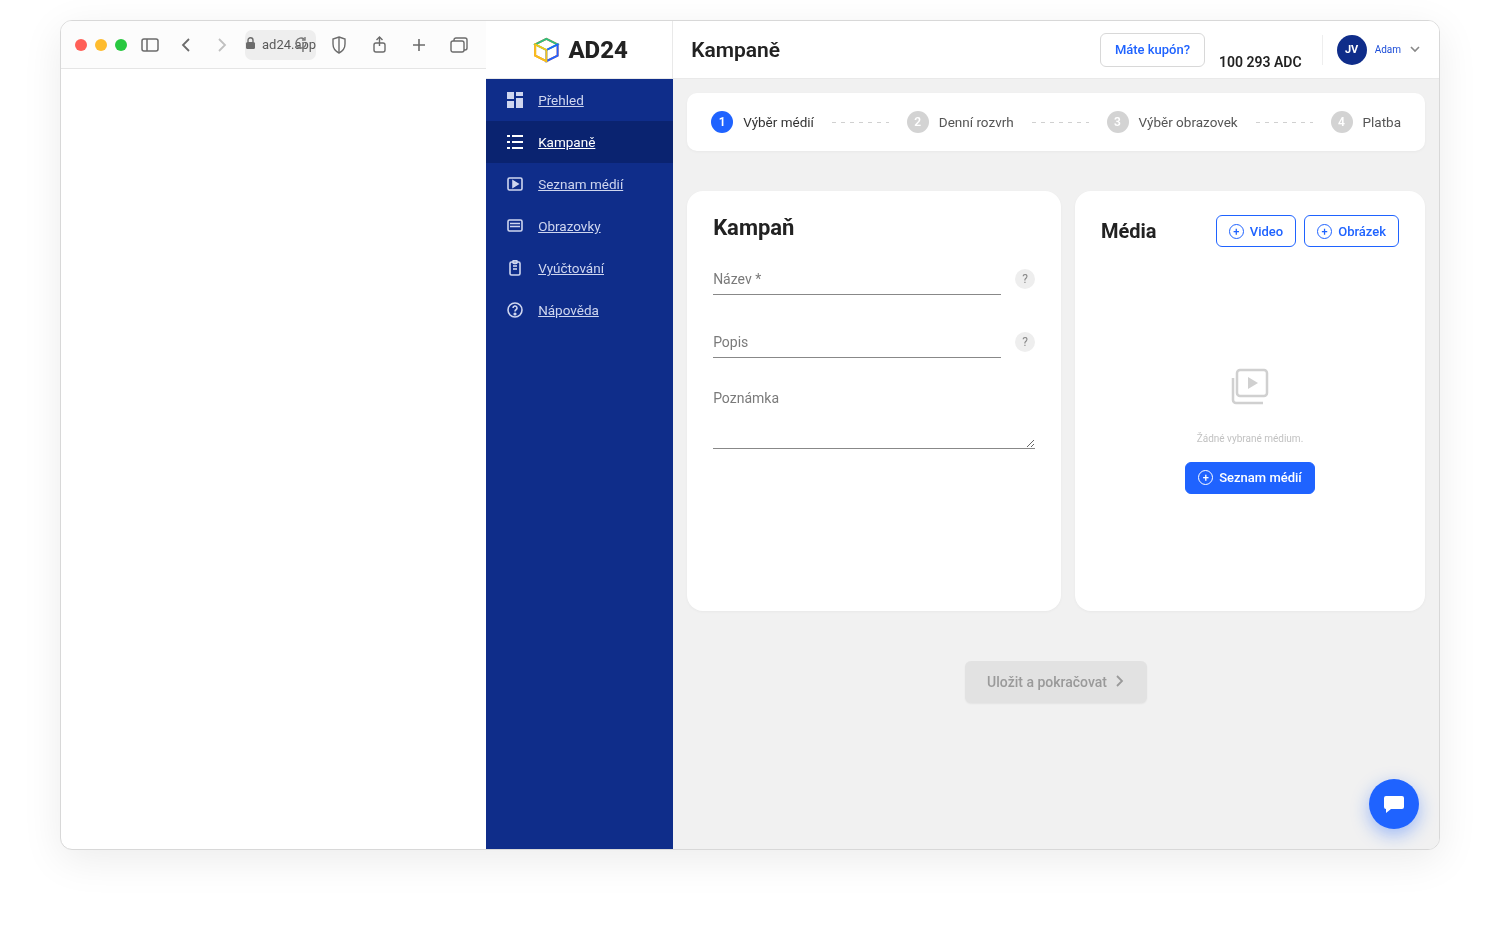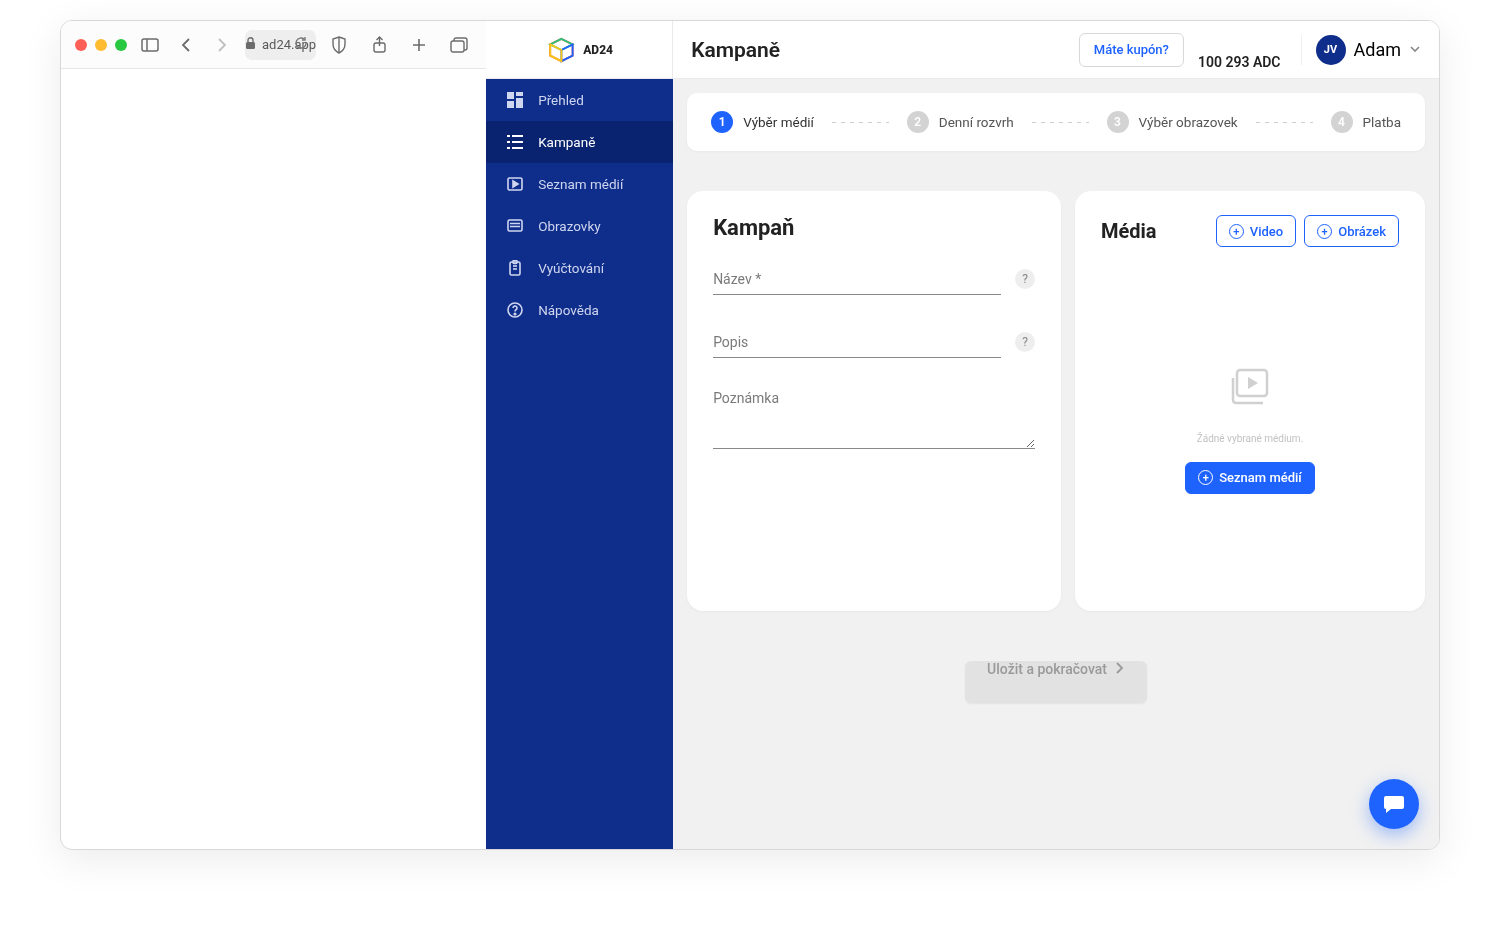--- a/index.html
+++ b/index.html
@@ -78,20 +78,21 @@
     }
     .logo-cell svg { height: 28px; }
     .nav-item {
       display: flex;
       align-items: center;
       gap: 14px;
       padding: 12px 20px;
       font-size: 13.5px;
       color: #cfd6ef;
       cursor: pointer;
+      text-decoration: underline;
     }
     .nav-item.active { background: #0a2370; color: #fff; }
     .nav-item .icon { width: 18px; height: 18px; display: flex; align-items: center; justify-content: center; color: #cfd6ef; flex-shrink: 0; }
     .nav-item.active .icon { color: #fff; }
 
     .main { flex: 1; display: flex; flex-direction: column; min-width: 0; background: #f1f1f1; }
 
     .topbar {
       height: 58px;
       background: #fff;
@@ -110,21 +111,21 @@
       border-radius: 6px;
       background: #fff;
       color: #1f63ff;
       font-size: 13px;
       font-weight: 500;
       cursor: pointer;
     }
     .balance { font-size: 14px; font-weight: 600; color: #222; margin-top: 24px; }
     .user-chip { display: flex; align-items: center; gap: 8px; padding-left: 14px; border-left: 1px solid #eee; margin-left: 6px; cursor: pointer; }
     .avatar { width: 30px; height: 30px; border-radius: 50%; background: #0f2d8a; color: #fff; font-size: 11px; font-weight: 700; display: flex; align-items: center; justify-content: center; }
-    .user-name { font-size: 18px; color: #000000; }
+    .user-name { font-size: 10px; color: #1d4ed8; }
     .chev { color: #888; }
 
     .content { flex: 1; overflow: auto; padding: 14px; position: relative; }
 
     .stepper {
       background: #fff;
       border-radius: 10px;
       padding: 18px 24px;
       display: flex;
       align-items: center;
@@ -207,21 +208,21 @@
     .save-btn {
       height: 42px;
       padding: 0 22px;
       border: none;
       border-radius: 6px;
       background: #e2e2e2;
       color: #9a9a9a;
       font-size: 14px;
       font-weight: 500;
       display: inline-flex;
-      align-items: flex-start;
+      align-items: center;
       gap: 8px;
       cursor: not-allowed;
       box-shadow: 0 1px 2px rgba(0,0,0,0.06);
     }
 
     .chat-bubble {
       position: absolute;
       right: 20px; bottom: 20px;
       width: 50px; height: 50px;
       border-radius: 50%;
@@ -311,21 +312,21 @@
       <div class="logo-cell">
         <svg width="100" height="30" viewBox="0 0 100 30">
           <g transform="translate(2,3)">
             <polygon points="12,0 24,6 24,18 12,24 0,18 0,6" fill="none" stroke="#ff4d2e" stroke-width="2"></polygon>
             <polygon points="12,0 24,6 12,12 0,6" fill="none" stroke="#2ec27e" stroke-width="2"></polygon>
             <polygon points="12,12 24,6 24,18 12,24" fill="none" stroke="#1f63ff" stroke-width="2"></polygon>
             <polygon points="0,6 12,12 12,24 0,18" fill="none" stroke="#f5c518" stroke-width="2"></polygon>
           </g>
           <text x="32" y="21" font-family="Arial" font-size="18" font-weight="800" fill="#222"></text>
         </svg>
-        <span style="font-size:12px;font-weight:800;color:#222;margin-left:-62px">AD24</span>
+        <span style="font-size:24px;font-weight:800;color:#222;margin-left:-62px">AD24</span>
       </div>
 
       <div class="nav-item">
         <span class="icon">
           <svg width="16" height="16" viewBox="0 0 16 16" fill="currentColor">
               <rect x="0" y="0" width="7" height="7"></rect>
               <rect x="9" y="0" width="7" height="4"></rect>
               <rect x="9" y="6" width="7" height="10"></rect>
               <rect x="0" y="9" width="7" height="7"></rect>
             </svg>

